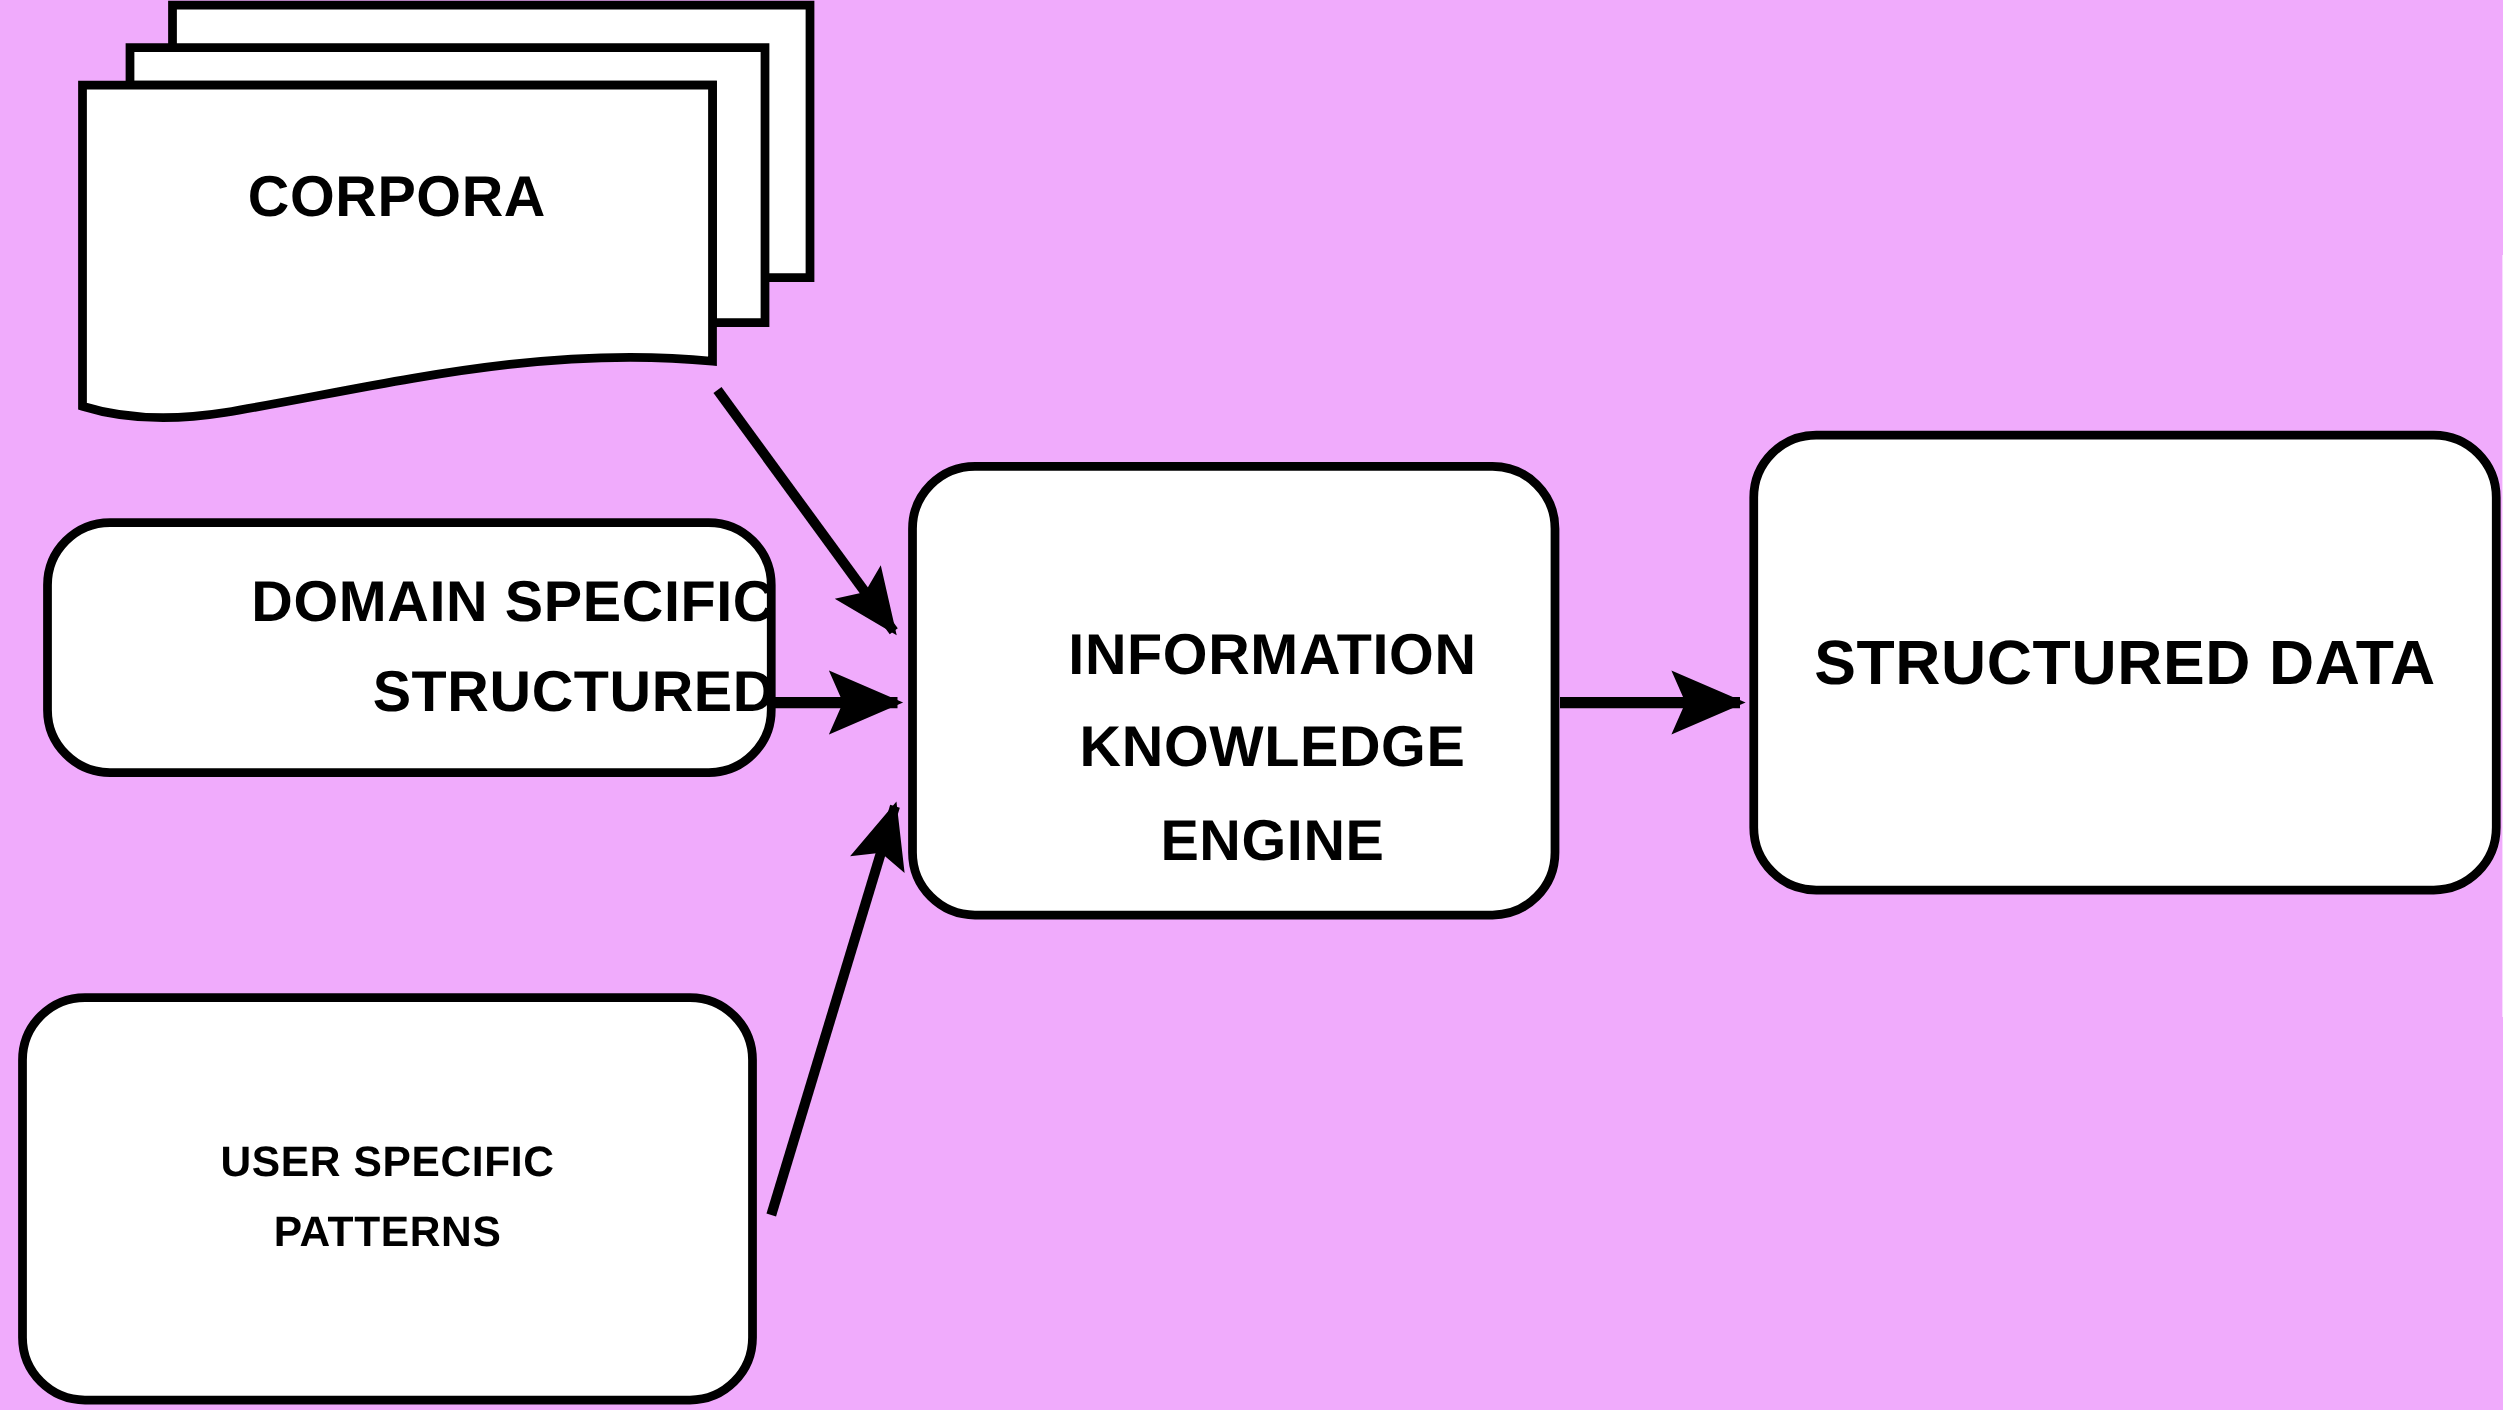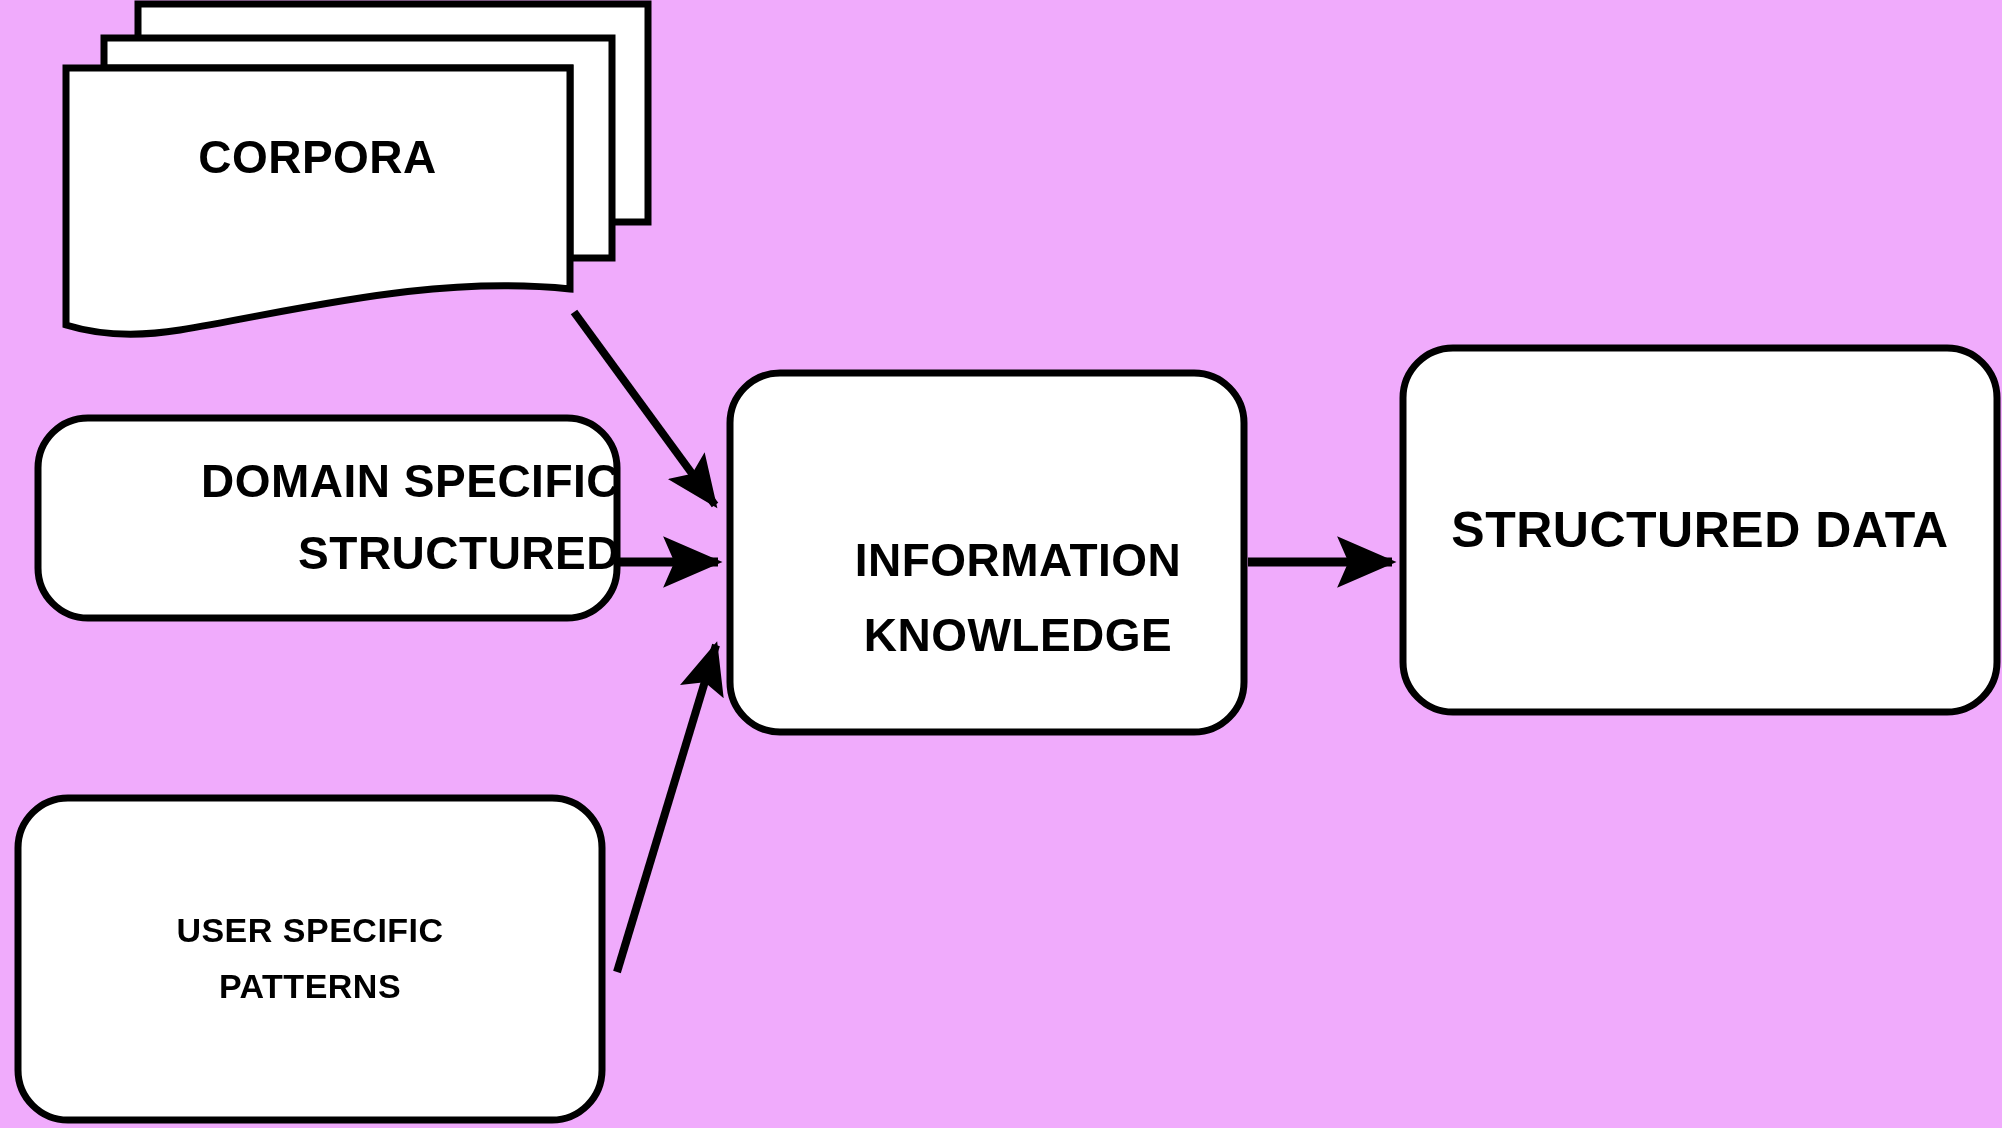--- a/index.html
+++ b/index.html
@@ -149,20 +149,21 @@
   </div>
 
   <div class="node-label" id="label-user">
     <span class="line">USER SPECIFIC</span>
     <span class="line">PATTERNS</span>
   </div>
 
   <div class="node-label" id="label-engine">
     <span class="line">INFORMATION</span>
     <span class="line">KNOWLEDGE</span>
+    <span class="line">ENGINE</span>
   </div>
 
   <div class="node-label" id="label-structured">
     <span class="line">STRUCTURED DATA</span>
   </div>
 
   <div class="hit" style="left:66px;  top:4px;   width:582px; height:330px;"></div>
   <div class="hit" style="left:38px;  top:418px; width:579px; height:200px;"></div>
   <div class="hit" style="left:18px;  top:798px; width:584px; height:322px;"></div>
   <div class="hit" style="left:730px; top:373px; width:514px; height:359px;"></div>

